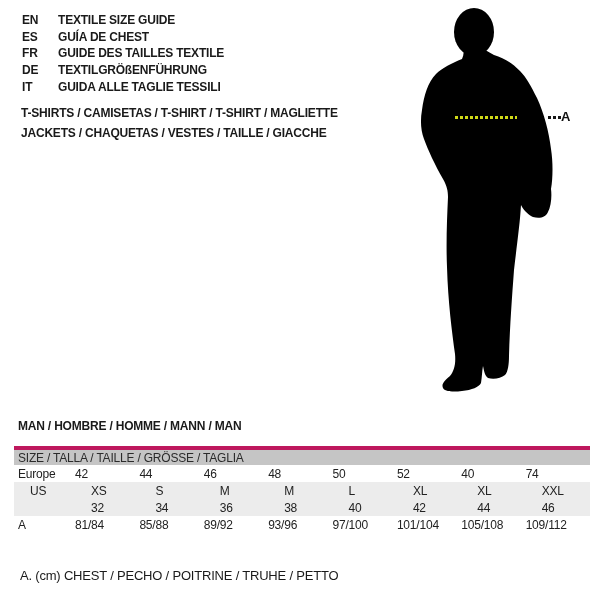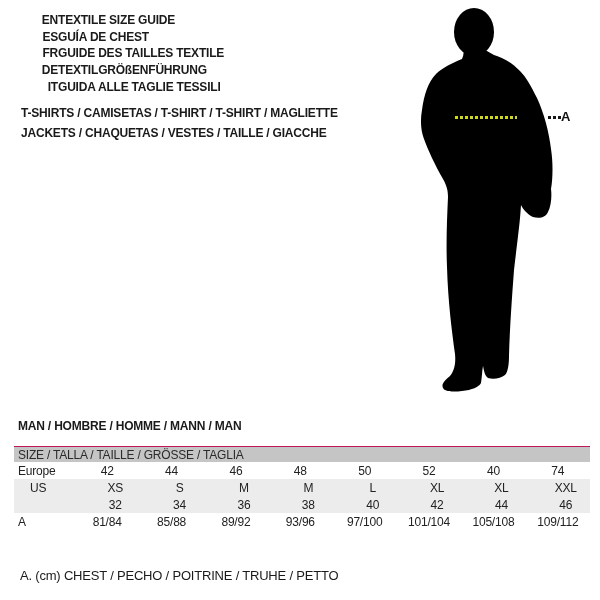--- a/index.html
+++ b/index.html
@@ -3,43 +3,43 @@
 <meta charset="utf-8">
 <style>
   html,body { margin:0; padding:0; background:#ffffff; }
   .canvas {
     position:relative; width:600px; height:600px; background:#ffffff;
     font-family:"Liberation Sans", sans-serif; color:#1a1a1a; overflow:hidden;
   }
   
   .lang-list { position:absolute; left:22px; top:12px; }
   .lang-row { display:flex; height:16.6px; align-items:center;
-              font-size:12px; font-weight:700; letter-spacing:-0.2px;text-align:right; }
+              font-size:12px; font-weight:700; letter-spacing:-0.2px; }
   .lang-code { width:36px; }
   
   .cats { position:absolute; left:21px; top:103px; font-size:12px;
           font-weight:700; line-height:20px; letter-spacing:-0.2px; }
   
   .figure { position:absolute; left:420px; top:7px; width:180px; height:392px; }
   .figure svg { position:absolute; left:0; top:0; }
   .dash-inner { position:absolute; left:35px; top:109px; width:62px; height:3px;
     background:repeating-linear-gradient(90deg,#d0da18 0 3px,transparent 3px 5px); }
   .dash-outer { position:absolute; left:128px; top:109px; width:13px; height:3px;
     background:repeating-linear-gradient(90deg,#161616 0 3px,transparent 3px 5px); }
   .measure-label { position:absolute; left:141px; top:102px; font-size:13px;
     font-weight:700; color:#111; }
   
   .section-title { position:absolute; left:18px; top:419px; font-size:12px;
     font-weight:700; letter-spacing:-0.2px; }
   
   .size-table { position:absolute; left:14px; top:446px; width:576px;
     border-collapse:collapse; table-layout:fixed; font-size:12px; }
   .size-table td { padding:0; height:17px; vertical-align:middle;
-    text-align:center; font-weight:400; letter-spacing:-0.2px; color:#222; }
-  .size-table tr.header-row td { background:#c5c5c5; border-top:1px solid #be185d;
+    font-weight:400; letter-spacing:-0.2px; color:#222; }
+  .size-table tr.header-row td { background:#c5c5c5; border-top:4px solid #be185d;
     height:15px; text-align:left; padding-left:4px; color:#2b2b2b; }
   .size-table td.label-cell { text-align:left; padding-left:4px; }
   .size-table tr.shaded td { background:#ececec;padding-left:16px; }
   
   .footnote { position:absolute; left:20px; top:568px; font-size:13px;
     font-weight:400; letter-spacing:-0.2px; }
 </style>
 </head>
 <body>
 

